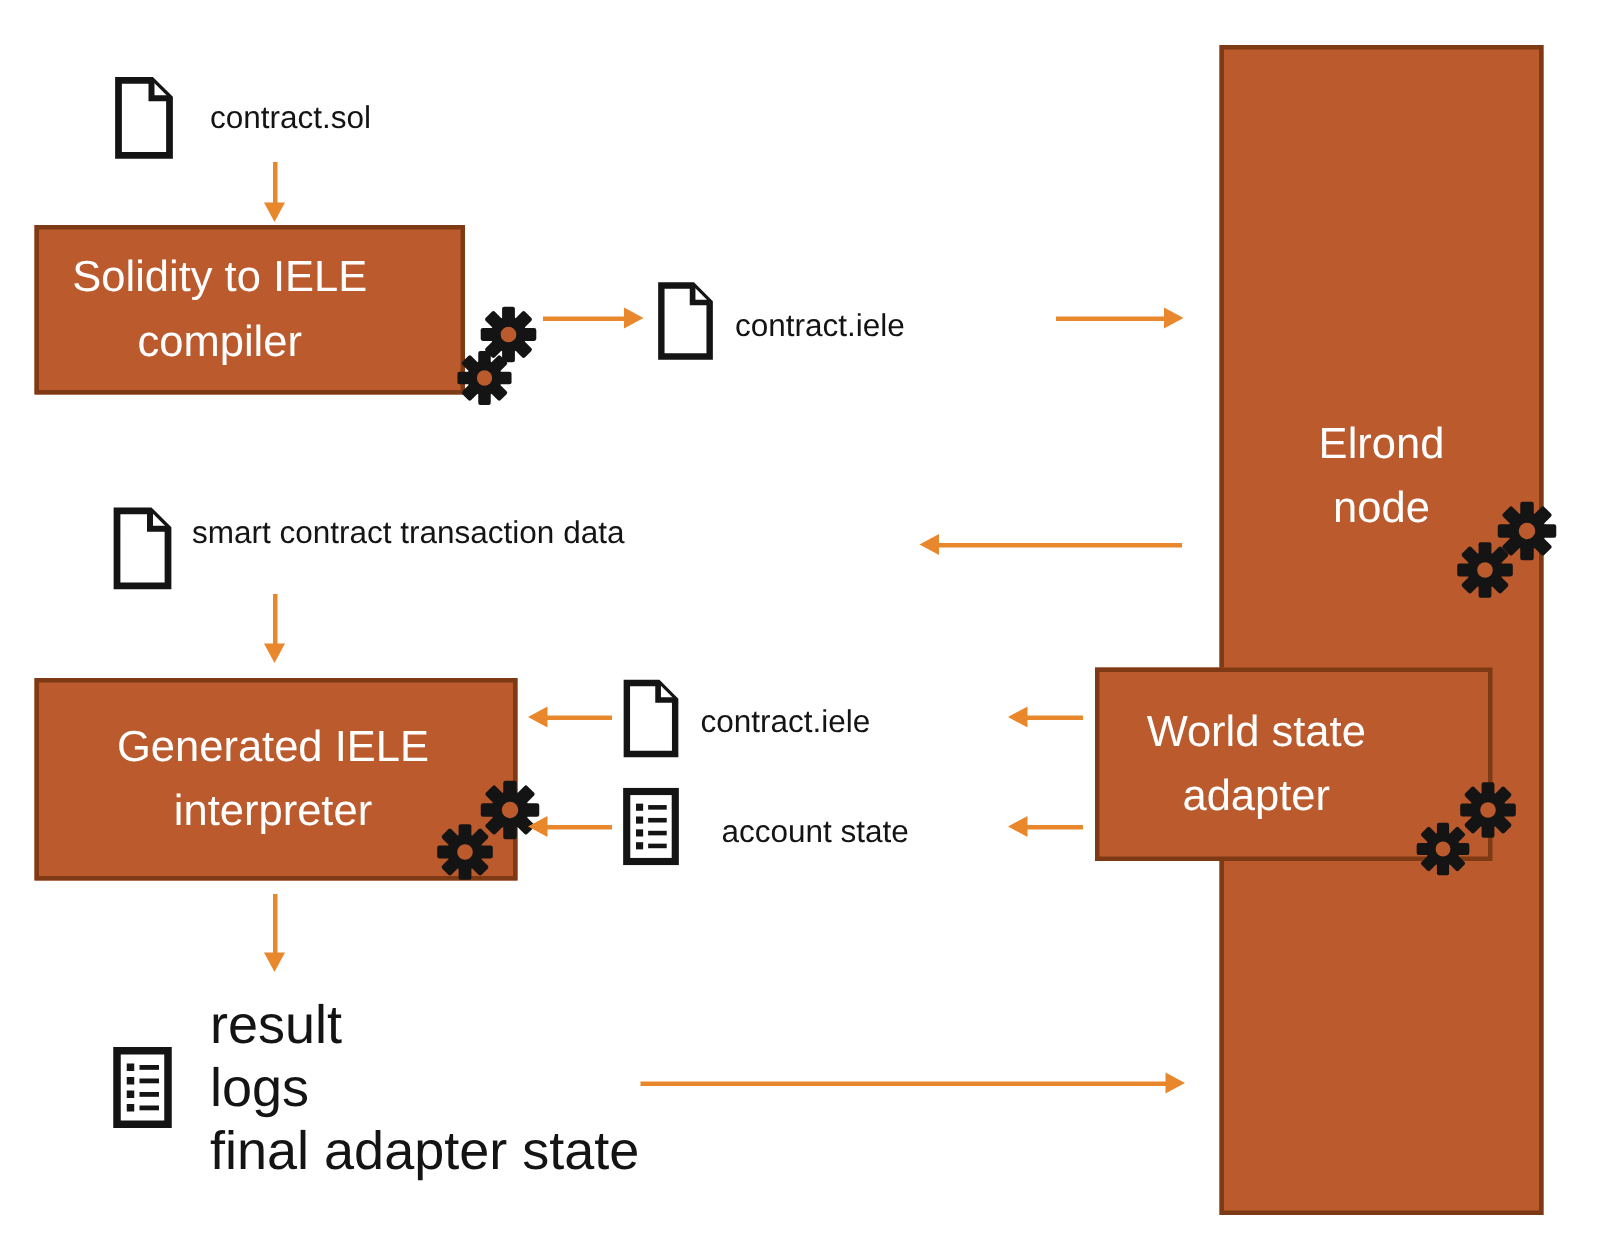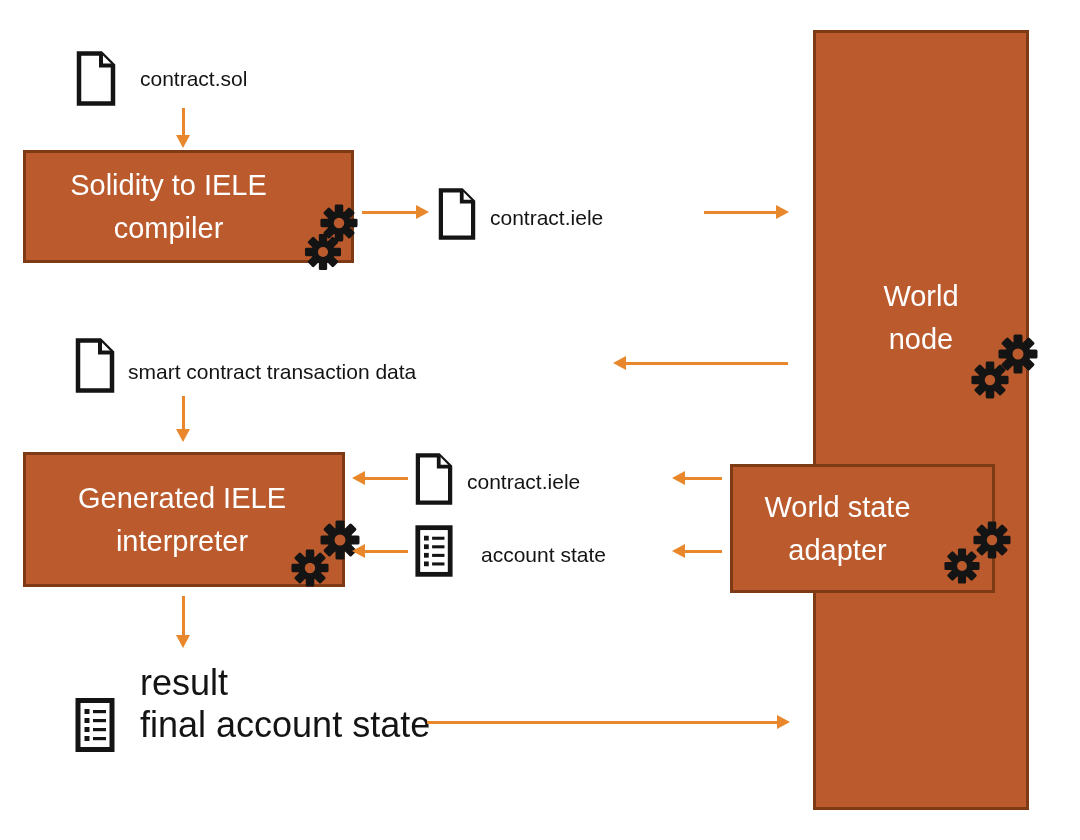--- a/index.html
+++ b/index.html
@@ -76,38 +76,38 @@
         <circle r="12.5"></circle>
       </g>
       <circle r="5.5" fill="var(--box-fill)"></circle>
     </symbol>
   </defs>
 </svg>
 
 <div class="stage">
 
   <div class="box" style="left:813px;top:30px;width:216px;height:780px;align-items:flex-start;">
-    <div class="box-label" style="margin-top:242px;width:100%;">World
+    <div class="box-label" style="margin-top:242px;width:100%;">Elrond
 node</div>
   </div>
   <svg class="gear" style="left:978px;top:314px;width:40px;height:40px;" viewBox="-20 -20 40 40">
       <use href="#sym-gear"></use>
     </svg>
   <svg class="gear" style="left:952px;top:342px;width:38px;height:38px;" viewBox="-20 -20 40 40">
       <use href="#sym-gear"></use>
     </svg>
 
   <svg class="icon" style="left:74px;top:50px;width:44px;height:57px;" viewBox="0 0 44 57">
       <use href="#sym-doc"></use>
     </svg>
   <div class="lbl" style="left:140px;top:61px;">contract.sol</div>
 
   <div class="arr v head-down" style="left:182px;top:108px;height:28px;"></div>
 
-  <div class="box" style="left:23px;top:150px;width:331px;height:113px;">
+  <div class="box" style="left:23px;top:150px;width:287px;height:113px;">
     <div class="box-label" style="padding-right:40px;">Solidity to IELE
 compiler</div>
   </div>
   <svg class="gear" style="left:301px;top:185px;width:38px;height:38px;" viewBox="-20 -20 40 40">
       <use href="#sym-gear"></use>
     </svg>
   <svg class="gear" style="left:286px;top:215px;width:37px;height:37px;" viewBox="-20 -20 40 40">
       <use href="#sym-gear"></use>
     </svg>
 
@@ -118,21 +118,21 @@
     </svg>
   <div class="lbl" style="left:490px;top:200px;">contract.iele</div>
 
   <div class="arr h head-right" style="left:704px;top:211px;width:73px;"></div>
 
   <div class="arr h head-left" style="left:625px;top:362px;width:163px;"></div>
 
   <svg class="icon" style="left:73px;top:337px;width:44px;height:57px;" viewBox="0 0 44 57">
       <use href="#sym-doc"></use>
     </svg>
-  <div class="lbl" style="left:128px;top:354px;">smart contract transaction data</div>
+  <div class="lbl" style="left:128px;top:338px;">smart contract transaction data</div>
 
   <div class="arr v head-down" style="left:182px;top:396px;height:34px;"></div>
 
   <div class="box" style="left:23px;top:452px;width:322px;height:135px;padding-left:36px;">
     <div class="box-label" style="padding-right:40px;">Generated IELE
 interpreter</div>
   </div>
   <svg class="gear" style="left:300px;top:500px;width:40px;height:40px;" viewBox="-20 -20 40 40">
       <use href="#sym-gear"></use>
     </svg>
@@ -147,36 +147,37 @@
   <div class="lbl" style="left:467px;top:464px;">contract.iele</div>
   <div class="arr h head-left" style="left:684px;top:477px;width:38px;"></div>
 
   <div class="arr h head-left" style="left:364px;top:550px;width:44px;"></div>
   <svg class="icon" style="left:414px;top:524px;width:40px;height:54px;" viewBox="0 0 42 56">
       <use href="#sym-list"></use>
     </svg>
   <div class="lbl" style="left:481px;top:537px;">account state</div>
   <div class="arr h head-left" style="left:684px;top:550px;width:38px;"></div>
 
-  <div class="box" style="left:730px;top:464px;width:265px;height:129px;">
+  <div class="box" style="left:730px;top:445px;width:265px;height:129px;">
     <div class="box-label" style="padding-right:50px;">World state
 adapter</div>
   </div>
   <svg class="gear" style="left:954px;top:502px;width:38px;height:38px;" viewBox="-20 -20 40 40">
       <use href="#sym-gear"></use>
     </svg>
   <svg class="gear" style="left:926px;top:530px;width:36px;height:36px;" viewBox="-20 -20 40 40">
       <use href="#sym-gear"></use>
     </svg>
 
   <div class="arr v head-down" style="left:182px;top:596px;height:40px;"></div>
 
   <svg class="icon" style="left:74px;top:696px;width:42px;height:58px;" viewBox="0 0 42 56">
       <use href="#sym-list"></use>
     </svg>
   <div class="outputs" style="left:140px;top:662px;">
     <div>result</div>
-    <div>final account state</div>
+    <div>logs</div>
+    <div>final adapter state</div>
   </div>
 
   <div class="arr h head-right" style="left:427px;top:721px;width:351px;"></div>
 
 </div>
 
 </body></html>

